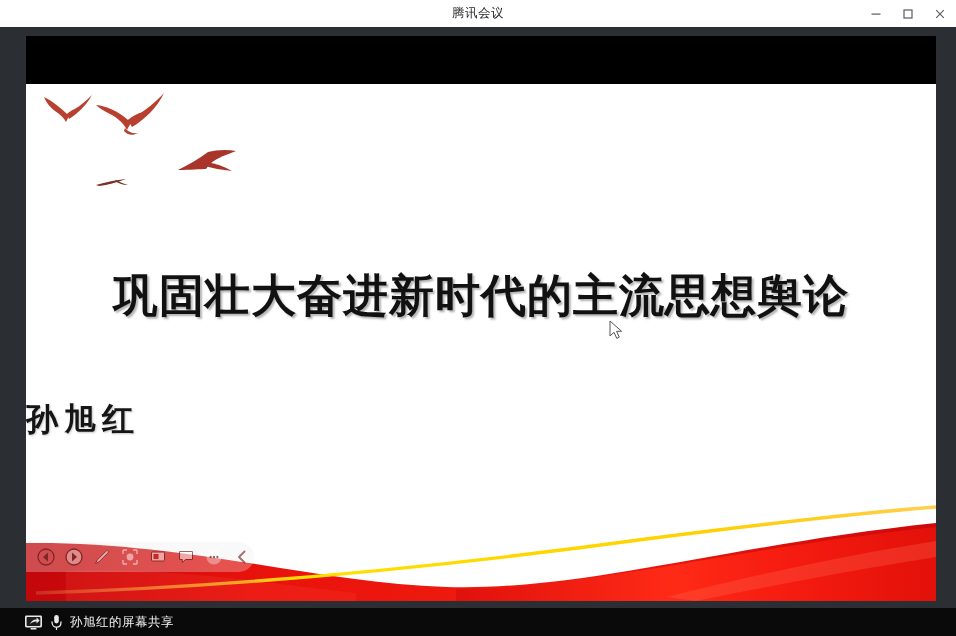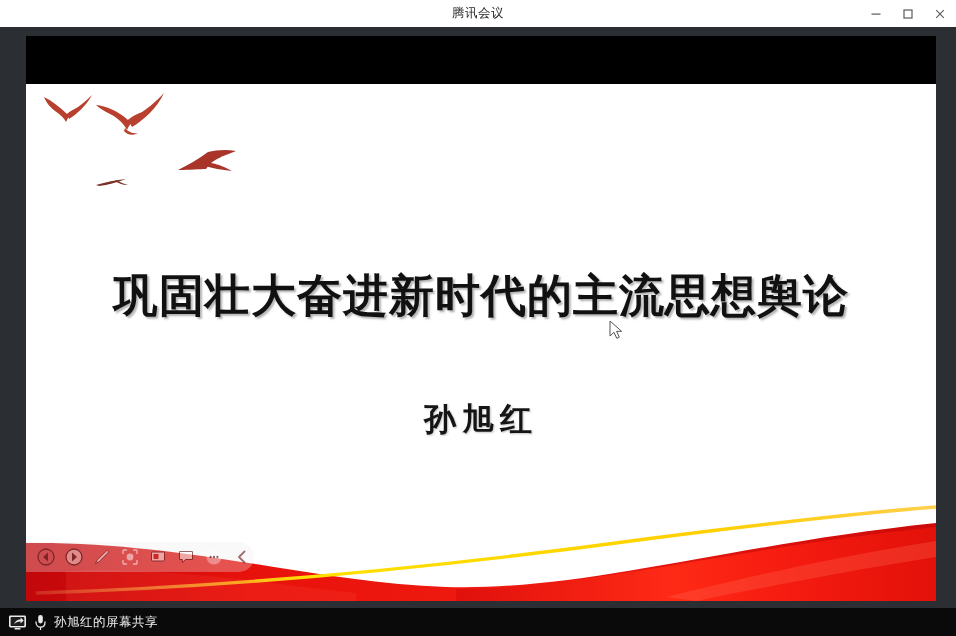--- a/index.html
+++ b/index.html
@@ -60,21 +60,20 @@
     position: absolute; left: 0; top: 182px; width: 910px;
     text-align: center;
     font-family: "DejaVu Sans", "Liberation Sans", sans-serif;
     font-size: 45px; font-weight: bold; color: #111111;
     letter-spacing: 1px;
     text-shadow: 2px 2px 2px rgba(120,120,120,0.55);
     white-space: nowrap;
   }
   .slide-author {
     position: absolute; left: 0; top: 314px; width: 910px;
-    text-align: center;
     font-family: "DejaVu Serif", "Liberation Serif", serif;
     font-size: 32px; font-weight: bold; color: #151515;
     letter-spacing: 6px;
     text-shadow: 1px 1px 2px rgba(140,140,140,0.5);
     white-space: nowrap;
   }
 
   
   .ribbon { position: absolute; left: 0; bottom: 0; width: 910px; height: 100px; }
   .ribbon svg { display: block; width: 910px; height: 100px; }
@@ -94,21 +93,21 @@
     opacity: 0.62;
     cursor: pointer;
   }
   .ppt-btn svg { display: block; }
 
   
   .statusbar {
     position: absolute; left: 0; bottom: 0; width: 956px; height: 28px;
     background: #0a0a0a;
     display: flex; align-items: center;
-    padding-left: 8px; gap: 7px;
+    padding-left: 24px; gap: 7px;
   }
   .status-icon { display: flex; align-items: center; justify-content: center; }
   .status-text {
     font-size: 12.5px; color: #f2f2f2;
     font-family: "DejaVu Sans", "Liberation Sans", sans-serif;
     letter-spacing: 0.5px;
   }
 
   
   .cursor { position: absolute; left: 609px; top: 320px; }

